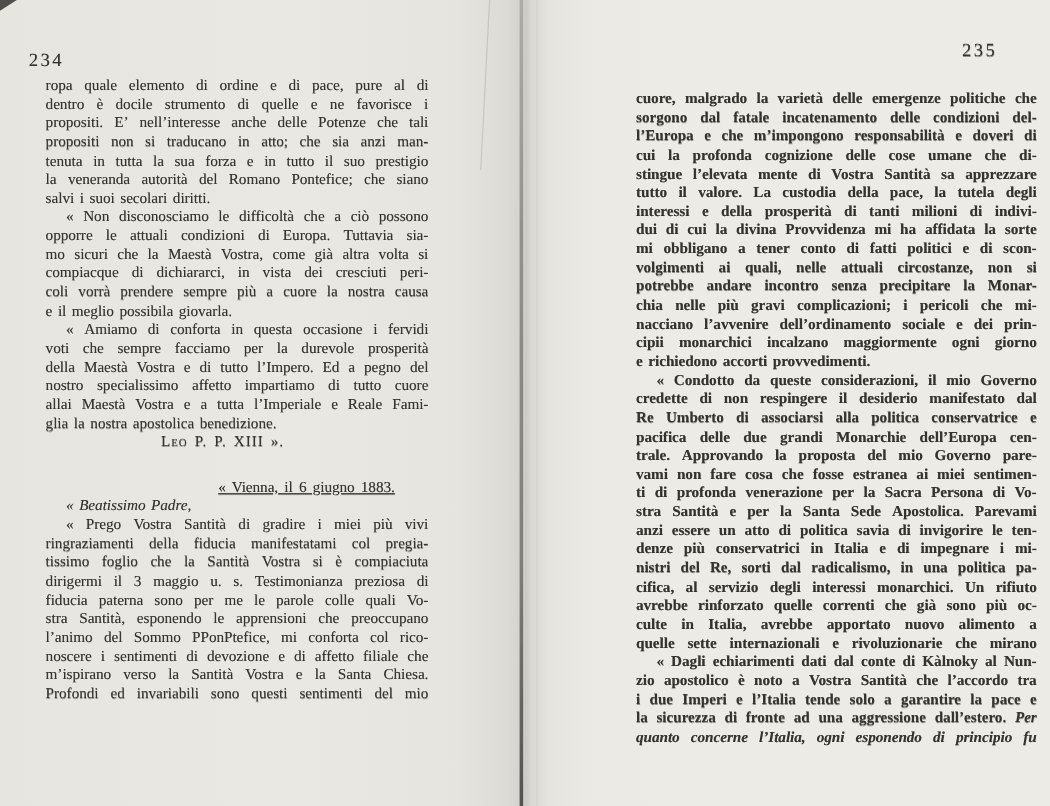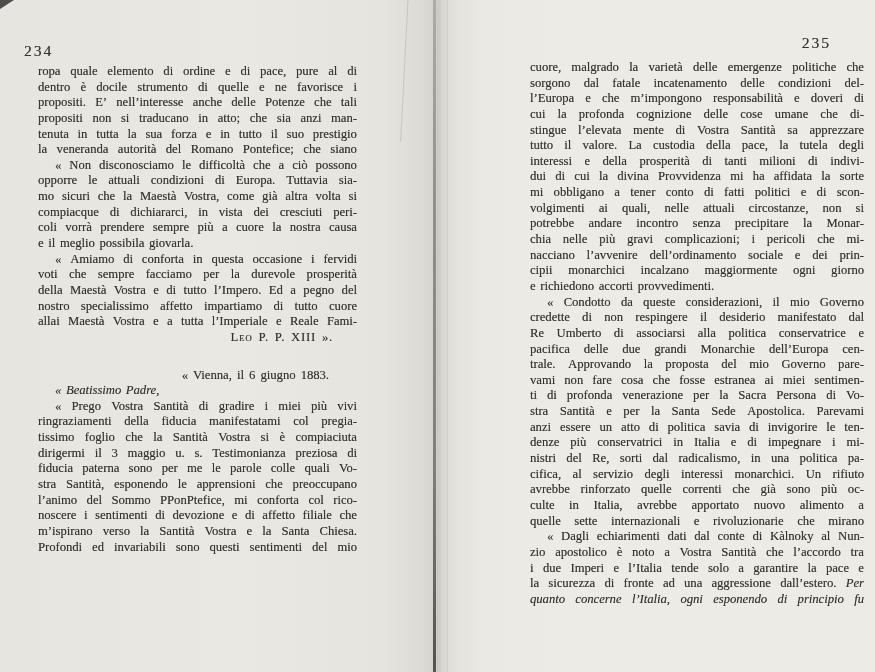--- a/index.html
+++ b/index.html
@@ -44,27 +44,27 @@
   }
   .pn-left{left:24px;top:42px;}
   .pn-right{right:44px;top:34px;}
   .col{
     position:absolute;
     color:var(--ink,#35332e);
     font-size:12.6px;line-height:15.65px;
     text-shadow:.2px .2px .5px rgba(50,48,44,.5);
   }
   .col-left{left:38px;top:64px;width:319px;}
-  .col-right{left:93px;top:60px;width:334px;}
+  .col-right{left:93px;top:75px;width:334px;font-weight:bold;}
   .line{height:15.65px;}
   .line.j{display:flex;justify-content:space-between;}
   .line.ind{padding-left:17px;}
   .line.end{text-align:left;word-spacing:1.5px;}
-  .line.sig{text-align:right;padding-right:24px;font-variant:small-caps;letter-spacing:.8px;word-spacing:2px;}
-  .line.vienna{text-align:right;padding-right:28px;word-spacing:2px;}
+  .line.sig{text-align:center;padding-right:24px;font-variant:small-caps;letter-spacing:.8px;word-spacing:2px;}
+  .line.vienna{text-align:right;padding-right:28px;word-spacing:2px;text-decoration:underline;}
   .gap{height:22px;}
   .it{font-style:italic;}
   .w{white-space:pre;}
 </style>
 </head>
 <body>
 
 <div class="spread">
 
   <div class="page page-left">
@@ -135,20 +135,21 @@
         <div class="line j">
           <span class="w">la</span>
           <span class="w">veneranda</span>
           <span class="w">autorità</span>
           <span class="w">del</span>
           <span class="w">Romano</span>
           <span class="w">Pontefice;</span>
           <span class="w">che</span>
           <span class="w">siano</span>
         </div>
+        <div class="line end"><span>salvi i suoi secolari diritti.</span></div>
         <div class="line j ind">
           <span class="w">«</span>
           <span class="w">Non</span>
           <span class="w">disconosciamo</span>
           <span class="w">le</span>
           <span class="w">difficoltà</span>
           <span class="w">che</span>
           <span class="w">a</span>
           <span class="w">ciò</span>
           <span class="w">possono</span>
@@ -247,20 +248,21 @@
           <span class="w">Maestà</span>
           <span class="w">Vostra</span>
           <span class="w">e</span>
           <span class="w">a</span>
           <span class="w">tutta</span>
           <span class="w">l’Imperiale</span>
           <span class="w">e</span>
           <span class="w">Reale</span>
           <span class="w">Fami-</span>
         </div>
+        <div class="line end"><span>glia la nostra apostolica benedizione.</span></div>
         <div class="line sig"><span>Leo P. P. XIII ».</span></div>
         <div class="gap" style="height: 22px;"></div>
         <div class="line vienna"><span>« Vienna, il 6 giugno 1883.</span></div>
         <div class="line end ind it"><span class="it">« Beatissimo Padre,</span></div>
         <div class="line j ind">
           <span class="w">«</span>
           <span class="w">Prego</span>
           <span class="w">Vostra</span>
           <span class="w">Santità</span>
           <span class="w">di</span>

